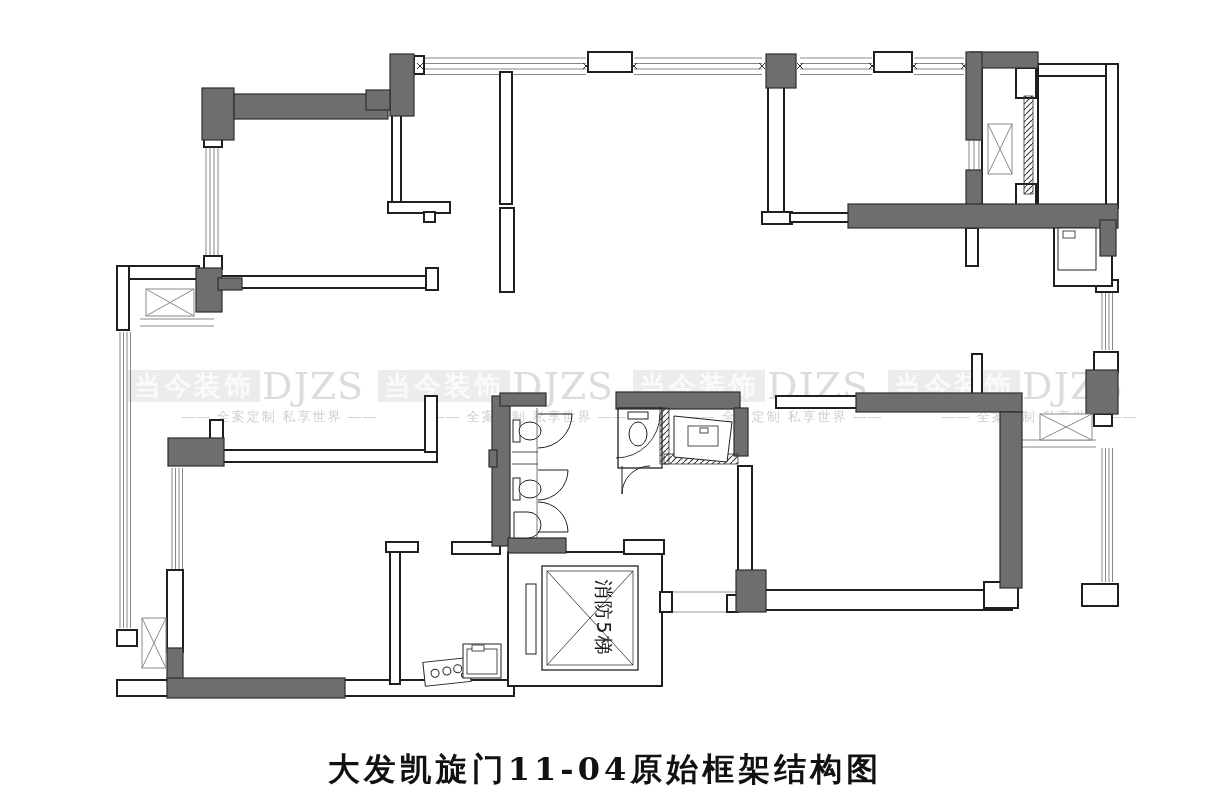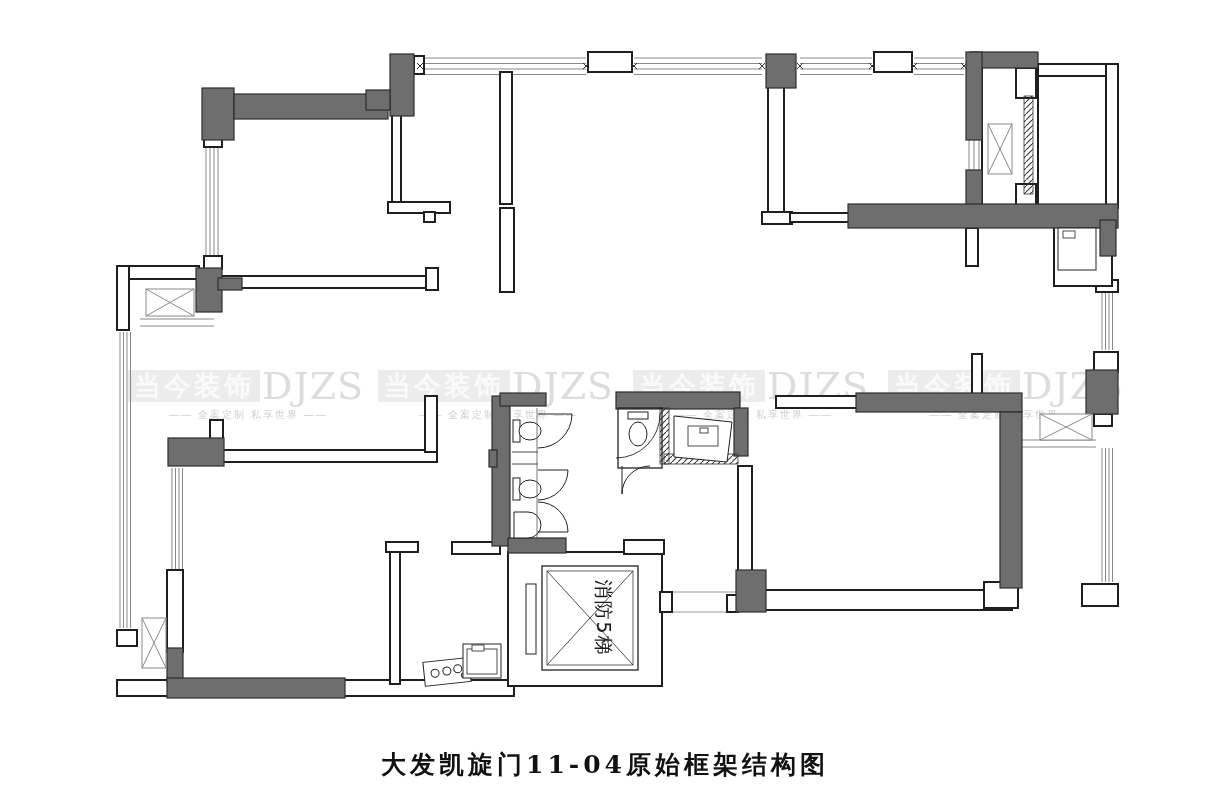--- a/index.html
+++ b/index.html
@@ -5,25 +5,25 @@
   html,body{margin:0;padding:0;background:#fff;}
   #stage{position:relative;width:1210px;height:800px;background:#ffffff;overflow:hidden;
          font-family:"Liberation Sans",sans-serif;}
   
   .wm{position:absolute;top:370px;width:250px;height:52px;z-index:1;}
   .wm-row{display:flex;align-items:center;}
   .wm-cn{background:#ececec;color:#fafafa;font-weight:bold;font-size:27px;line-height:30px;
          padding:1px 6px;letter-spacing:3px;font-family:"DejaVu Sans",sans-serif;}
   .wm-en{color:#dcdcdc;font-size:38px;line-height:30px;font-family:"DejaVu Serif",serif;
          margin-left:2px;letter-spacing:1px;}
-  .wm-slogan{position:absolute;top:38px;left:0;right:9px;text-align:center;font-size:10px;
+  .wm-slogan{position:absolute;top:38px;left:0;right:0;text-align:right;font-size:13px;
              color:#d6cccc;letter-spacing:2px;white-space:nowrap;}
   #plan-svg{position:absolute;left:0;top:0;z-index:2;}
   #page-title{position:absolute;left:0;right:0;top:748px;text-align:center;z-index:3;
-              font-family:"DejaVu Serif",serif;font-weight:bold;font-size:25px;
+              font-family:"DejaVu Serif",serif;font-weight:bold;font-size:32px;
               letter-spacing:4px;color:#111111;}
   svg text{font-family:"DejaVu Sans",sans-serif;}
 </style>
 </head>
 <body>
 
 <div id="stage">
 
   <div class="wm" style="left:128px">
     <div class="wm-row">

